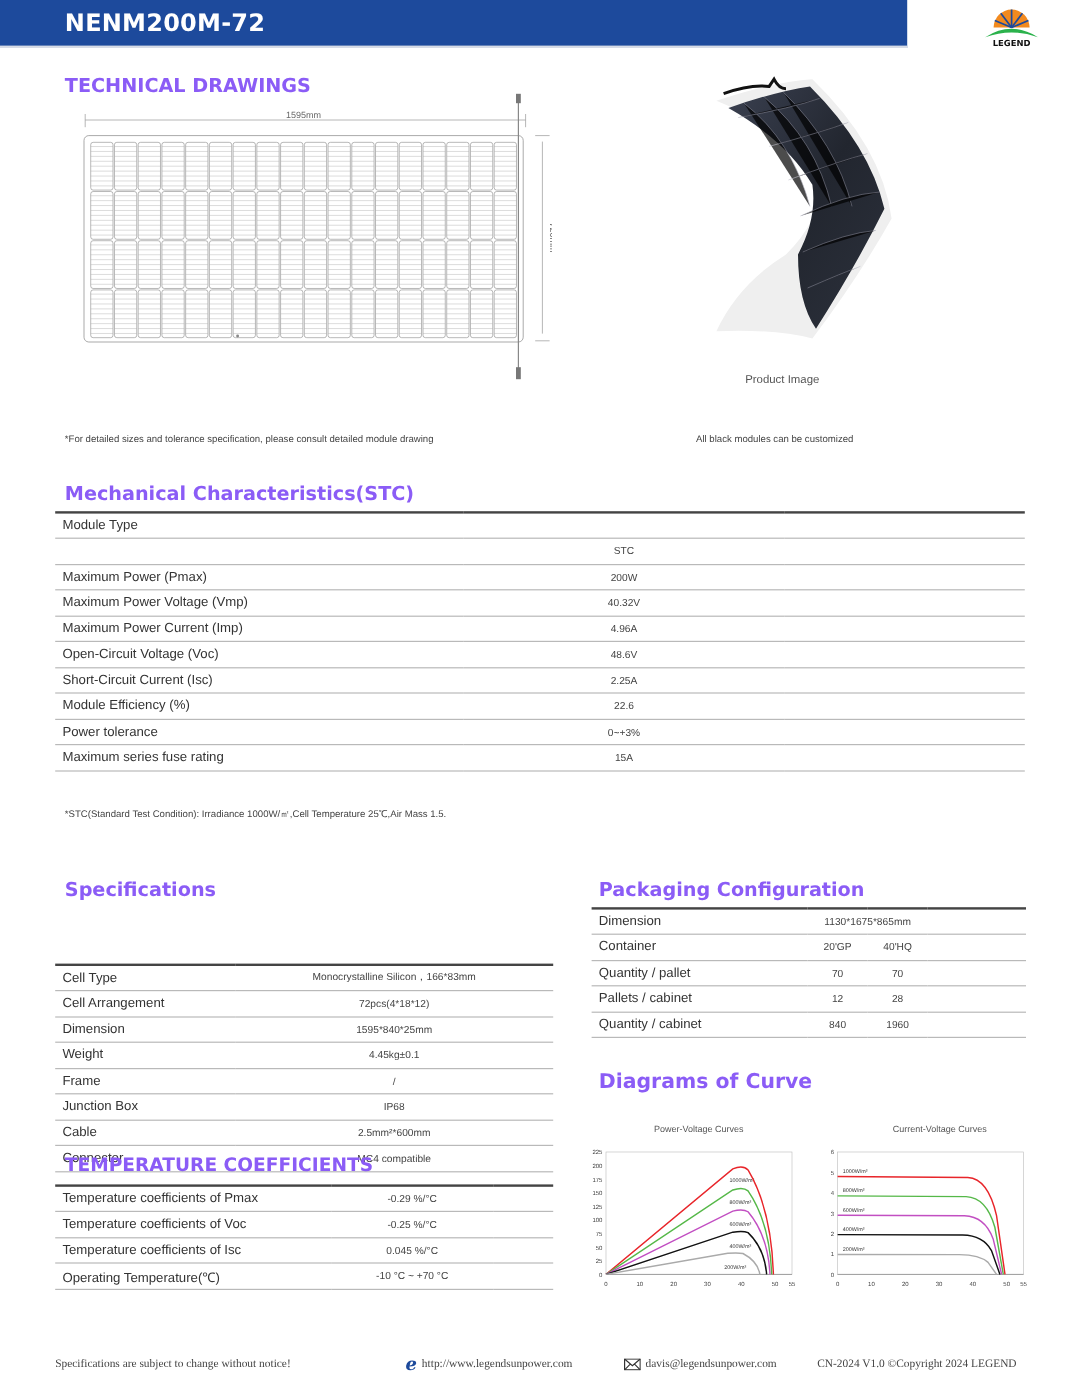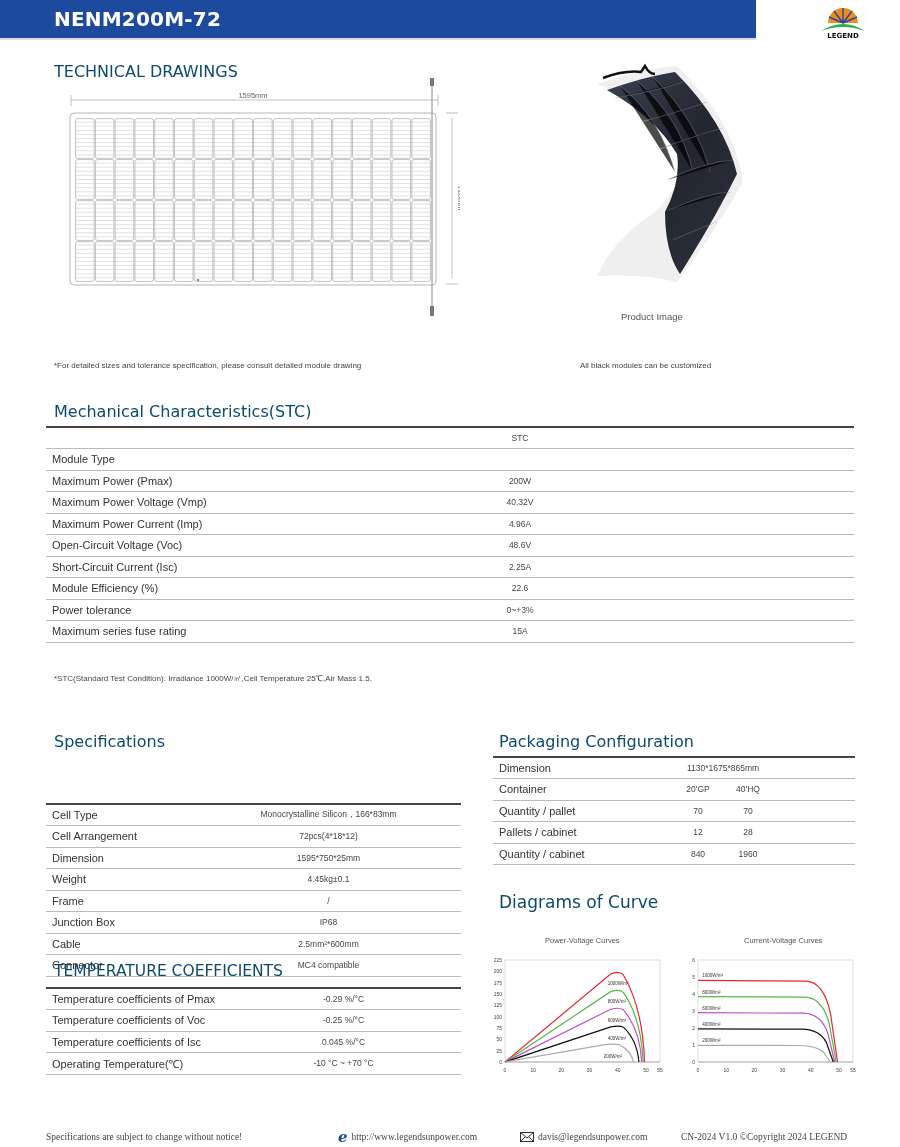--- a/index.html
+++ b/index.html
@@ -1,20 +1,20 @@
 <!DOCTYPE html>
 <html><head>
 <meta charset="utf-8">
 <style>
   * { box-sizing: border-box; margin: 0; padding: 0; }
   body { width: 900px; height: 1147px; background: #ffffff; font-family: "Liberation Sans", sans-serif; color: #333; position: relative; overflow: hidden; }
   .header { position: absolute; left: 0; top: 0; width: 756px; height: 40px; background: #1d4a9c; border-bottom: 2px solid #d6dbe6; }
   .header .model { position: absolute; left: 54px; top: 7px; font-family: "DejaVu Sans", sans-serif; font-weight: bold; font-size: 20px; color: #fff; letter-spacing: 0.2px; }
   .logo { position: absolute; left: 815px; top: 1px; width: 56px; height: 38px; }
-  .sec-title { position: absolute; font-family: "DejaVu Sans", sans-serif; font-weight: normal; color: #0c4a6e; }
+  .sec-title { position: absolute; font-family: "DejaVu Sans", sans-serif; font-weight: bold; color: #8b5cf6; }
   .note { position: absolute; font-size: 8px; color: #444; }
   .drawing { position: absolute; left: 60px; top: 78px; width: 400px; height: 245px; }
   .product { position: absolute; left: 585px; top: 62px; width: 165px; height: 235px; }
   .caption { position: absolute; font-size: 9.5px; color: #555; }
 
   table.spec { position: absolute; border-collapse: collapse; border-top: 2px solid #444; font-size: 11px; }
   table.spec td { border-bottom: 1px solid #b9b9b9; height: 21.5px; padding: 0; vertical-align: middle; }
   table.spec td.lbl { padding-left: 6px; color: #333; font-size: 11px; }
   table.spec td.val { text-align: center; font-size: 8.5px; color: #444; }
 
@@ -815,27 +815,27 @@
 
 <div class="sec-title" style="left:54px; top:402px; font-size:16px;">Mechanical Characteristics(STC)</div>
 <table class="spec" style="left:46px; top:426px; width:808px;">
   <colgroup>
       <col style="width:340px">
       <col style="width:268px">
       <col>
     </colgroup>
   <tbody id="mech-body">
       <tr>
+        <td class="lbl">Module Type</td>
+        <td class="val"></td>
+        <td class="val"></td>
+      </tr>
+      <tr>
         <td class="lbl"></td>
         <td class="val">STC</td>
-        <td class="val"></td>
-      </tr>
-      <tr>
-        <td class="lbl">Module Type</td>
-        <td class="val"></td>
         <td class="val"></td>
       </tr>
       <tr>
         <td class="lbl">Maximum Power (Pmax)</td>
         <td class="val">200W</td>
         <td class="val"></td>
       </tr>
       <tr>
         <td class="lbl">Maximum Power Voltage (Vmp)</td>
         <td class="val">40.32V</td>
@@ -885,21 +885,21 @@
       <tr>
         <td class="lbl">Cell Type</td>
         <td class="val">Monocrystalline Silicon，166*83mm</td>
       </tr>
       <tr>
         <td class="lbl">Cell Arrangement</td>
         <td class="val">72pcs(4*18*12)</td>
       </tr>
       <tr>
         <td class="lbl">Dimension</td>
-        <td class="val">1595*750*25mm</td>
+        <td class="val">1595*840*25mm</td>
       </tr>
       <tr>
         <td class="lbl">Weight</td>
         <td class="val">4.45kg±0.1</td>
       </tr>
       <tr>
         <td class="lbl">Frame</td>
         <td class="val">/</td>
       </tr>
       <tr>

